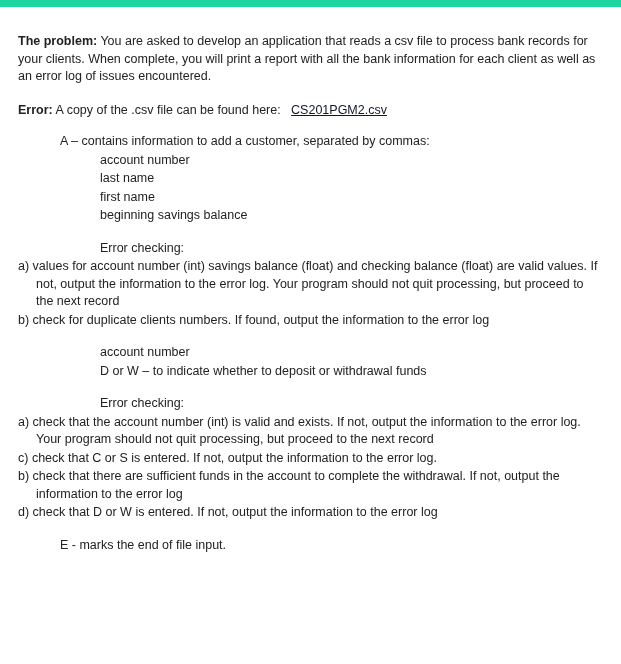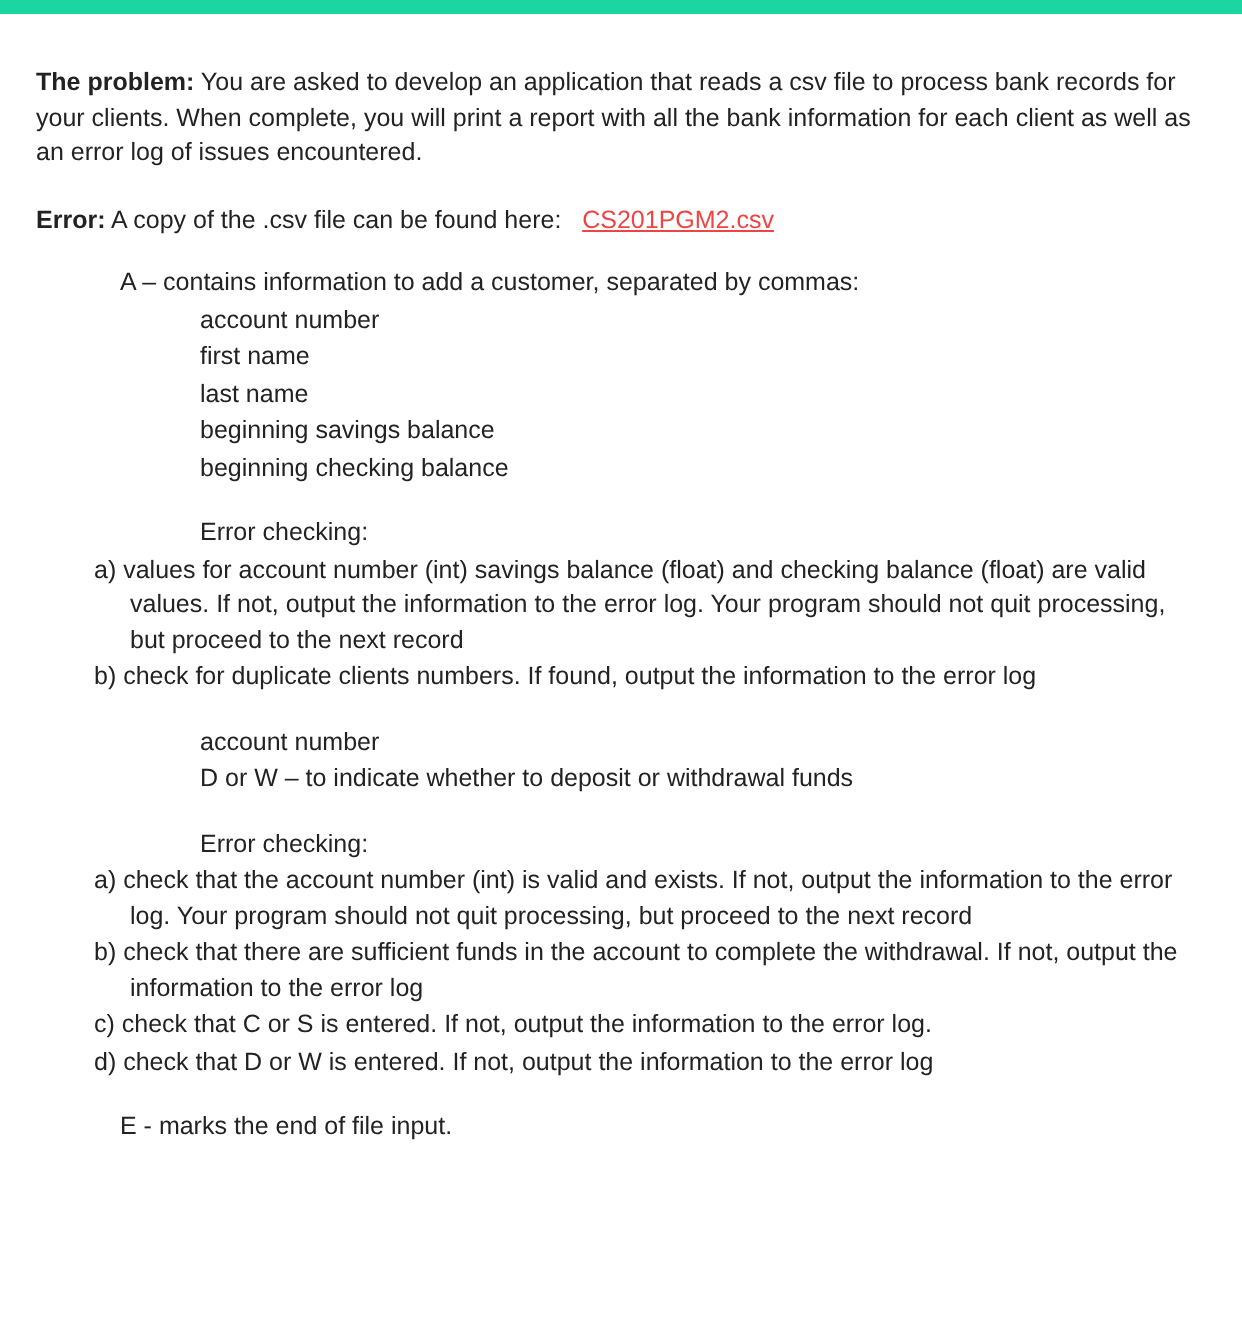--- a/index.html
+++ b/index.html
@@ -19,33 +19,32 @@
   .page {
     padding: 10px 18px 18px 18px;
   }
   .para {
     margin: 16px 0 14px 0;
   }
   .label {
     font-weight: bold;
   }
   a.link {
-    color: #ef4444;
+    color: #0f172a;
     text-decoration: underline;
     cursor: pointer;
   }
   .ind1 { padding-left: 42px; }
   .ind2 { padding-left: 82px; }
   .ind3 { padding-left: 120px; }
   .line { margin: 0 0 1px 0; }
   .blank { height: 14px; }
   .hang {
     text-indent: -18px;
     padding-left: 18px;
-    margin-left: 29px;
   }
 </style>
 </head>
 <body>
 
 <div class="top-bar"></div>
 
 <div class="page">
 
   <p class="para">
@@ -58,42 +57,41 @@
     <span class="label">Error:</span>
     <span>A copy of the .csv file can be found here:</span>&nbsp;&nbsp;
     <a class="link">CS201PGM2.csv</a>
   </p>
 
   <div>
 
 
     <p class="line ind1">A – contains information to add a customer, separated by commas:</p>
     <p class="line ind2">account number</p>
+    <p class="line ind2">last name</p>
     <p class="line ind2">first name</p>
-    <p class="line ind2">last name</p>
     <p class="line ind2">beginning savings balance</p>
-    <p class="line ind2">beginning checking balance</p>
 
     <div class="blank"></div>
 
     <p class="line ind2">Error checking:</p>
     <p class="line ind3 hang">a)  values for account number (int) savings balance (float) and checking balance (float) are valid values.  If not, output the information to the error log.  Your program should not quit processing, but proceed to the next record</p>
     <p class="line ind3 hang">b)   check for duplicate clients numbers.  If found, output the information to the error log</p>
 
     <div class="blank"></div>
 
     <p class="line ind2">account number</p>
     <p class="line ind2">D or W – to indicate whether to deposit or withdrawal funds</p>
 
     <div class="blank"></div>
 
     <p class="line ind2">Error checking:</p>
     <p class="line ind3 hang">a)   check that the account number (int) is valid and exists. If not, output the information to the error log.  Your program should not quit processing, but proceed to the next record</p>
+    <p class="line ind3 hang">c)   check that C or S is entered. If not, output the information to the error log.</p>
     <p class="line ind3 hang">b)   check that there are sufficient funds in the account to complete the withdrawal. If not, output the information to the error log</p>
-    <p class="line ind3 hang">c)   check that C or S is entered. If not, output the information to the error log.</p>
     <p class="line ind3 hang">d)   check that D or W is entered. If not, output the information to the error log</p>
 
     <div class="blank"></div>
 
     <p class="line ind1">E  -  marks the end of file input.</p>
 
   </div>
 
   <div class="blank"></div>
 

